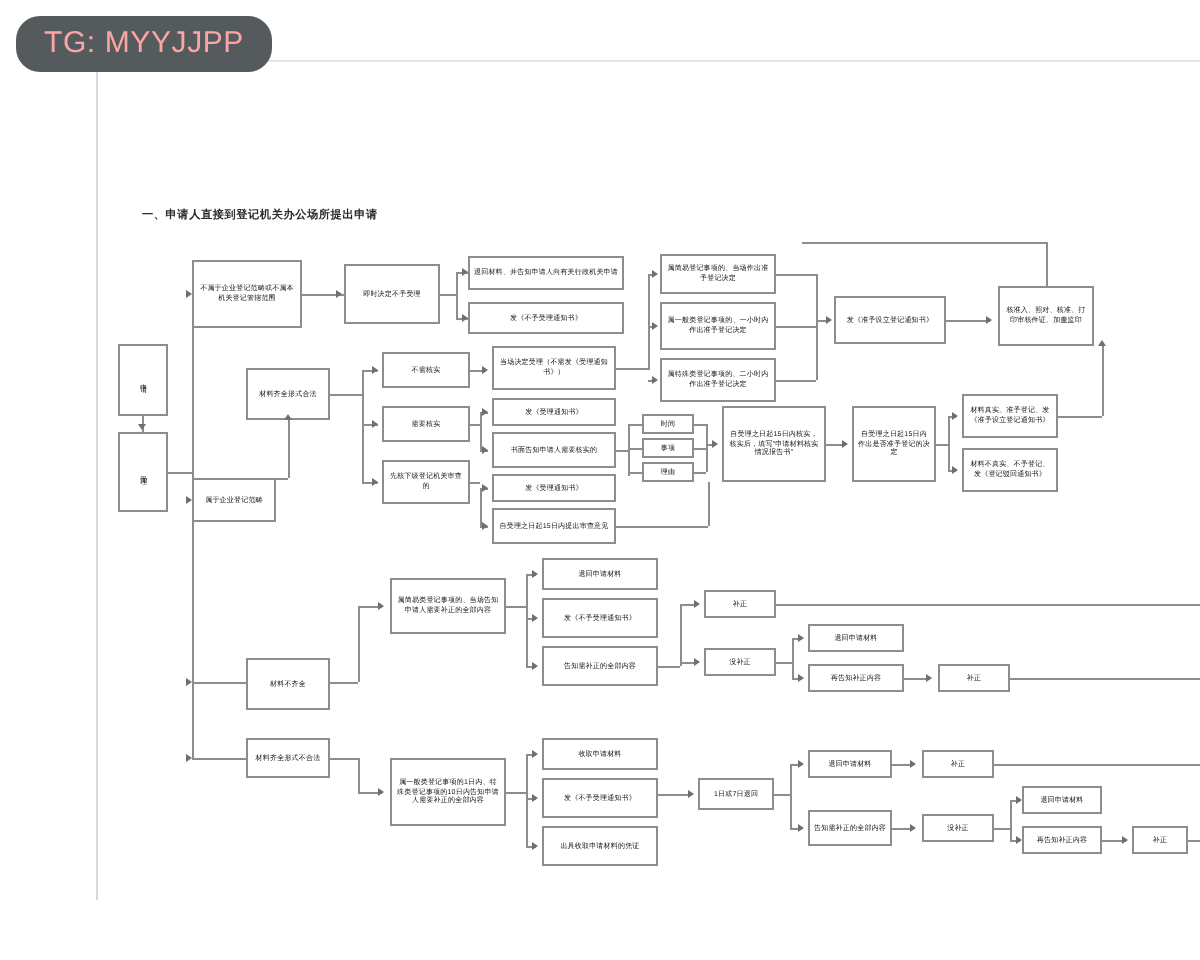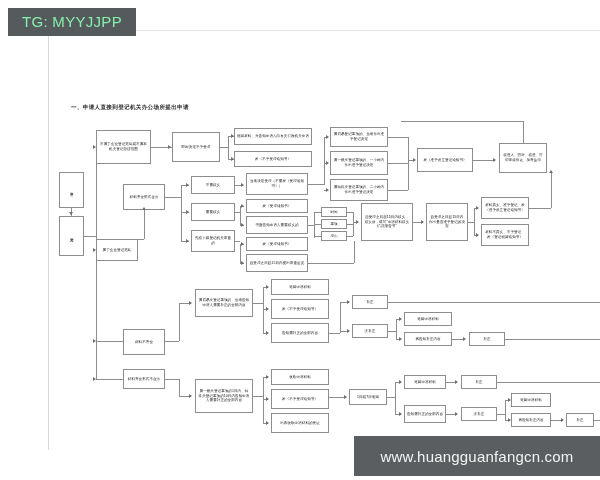--- a/index.html
+++ b/index.html
@@ -13,24 +13,25 @@
   
   .sheet{
     position:absolute;left:48px;top:30px;width:552px;height:420px;
     background:#ffffff;border-left:1px solid #d8d8d8;border-top:1px solid #e6e6e6;
     box-sizing:border-box;
   }
 
   
   .tg-tag{
     position:absolute;left:8px;top:8px;
-    background:#555a5c;color:#86efac;
+    background:#555a5c;color:#fca5a5;
     padding:6px 14px 7px 14px;
     font-size:15px;letter-spacing:.3px;line-height:1;
     white-space:nowrap;
+    border-radius:12px;
   }
 
   
   .wm{
     position:absolute;left:354px;top:436px;width:246px;height:40px;
     background:#5a5e60;color:#f2f2f2;
     display:flex;align-items:center;justify-content:center;
     font-size:15px;letter-spacing:.2px;white-space:nowrap;
   }
 
@@ -331,15 +332,14 @@
 
     <div class="ln lh" style="left:502px;top:389px;width:12px;"></div>
     <div class="ar r" style="left:512px;top:387px;"></div>
 
     <div class="ln lh" style="left:448px;top:351px;width:104px;"></div>
     <div class="ln lh" style="left:545px;top:389px;width:7px;"></div>
 
   </div>
 
   <div class="tg-tag">TG: MYYJJPP</div>
-  <div class="wm">www.huangguanfangcn.com</div>
 
 </div>
 
 </body></html>

